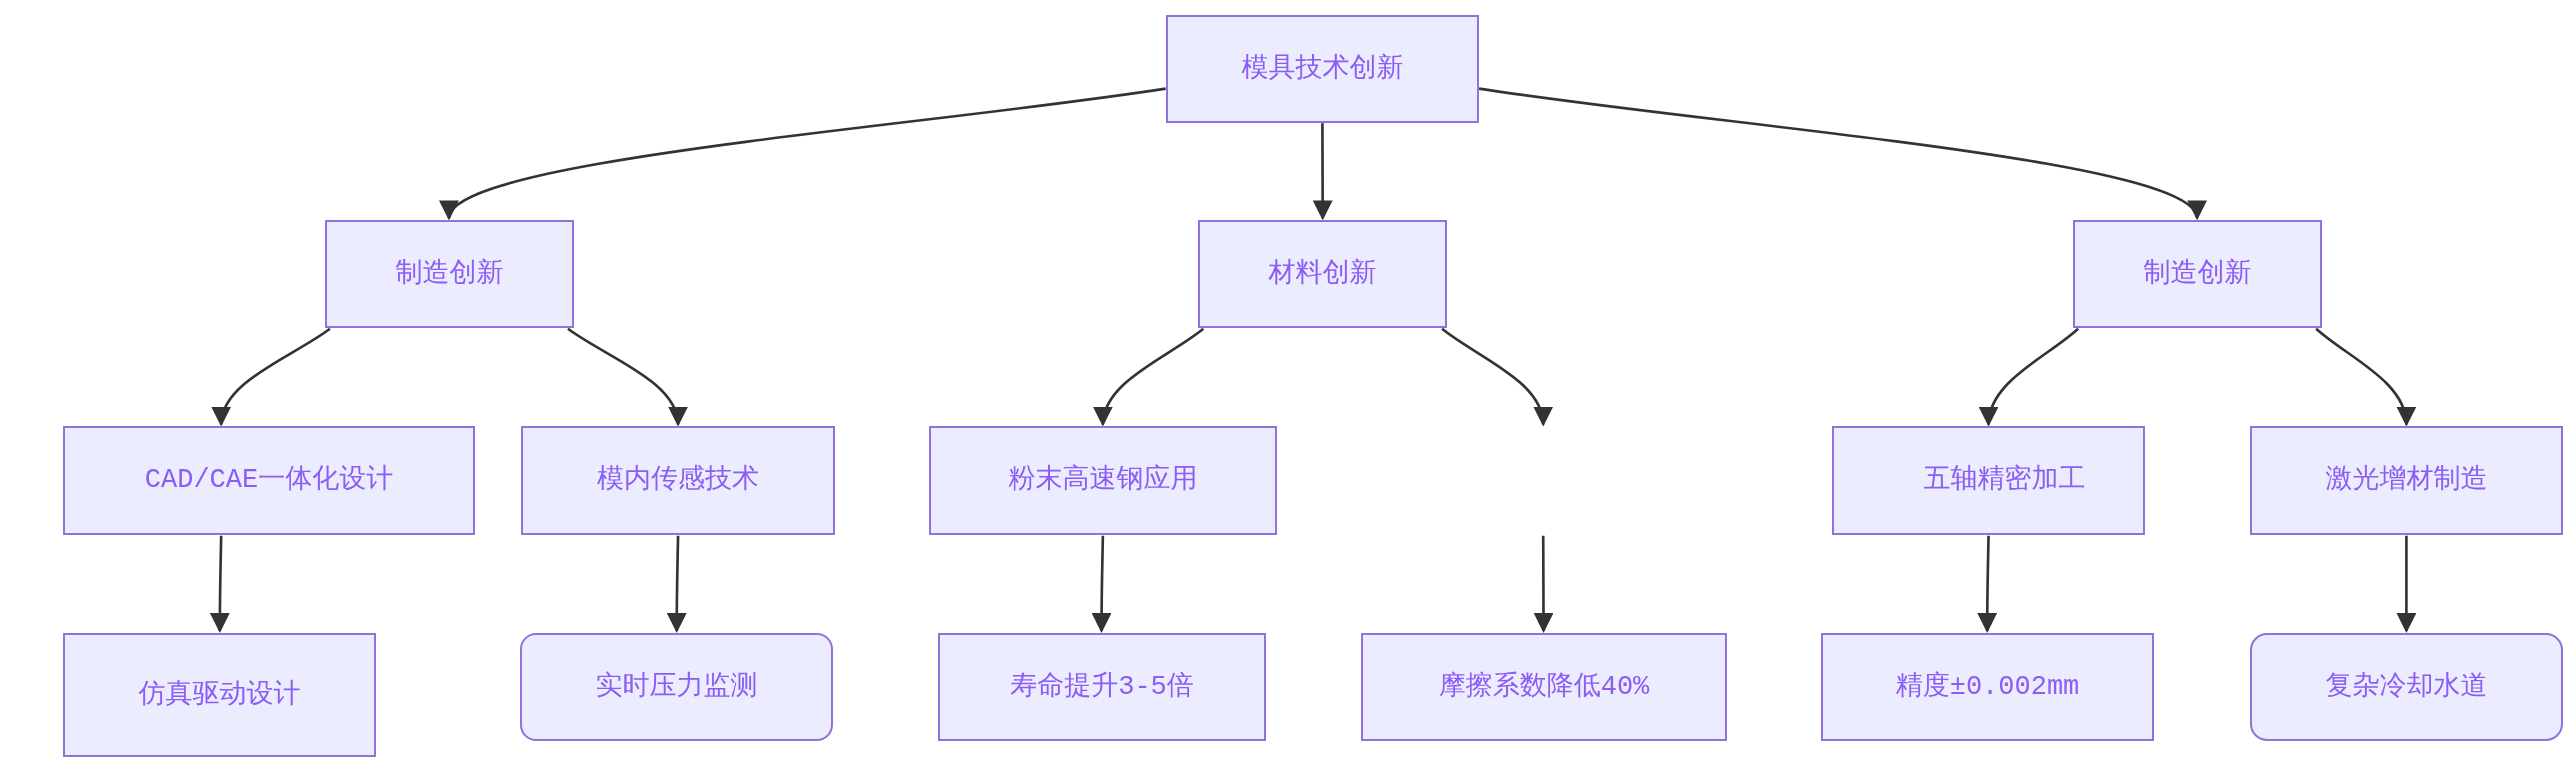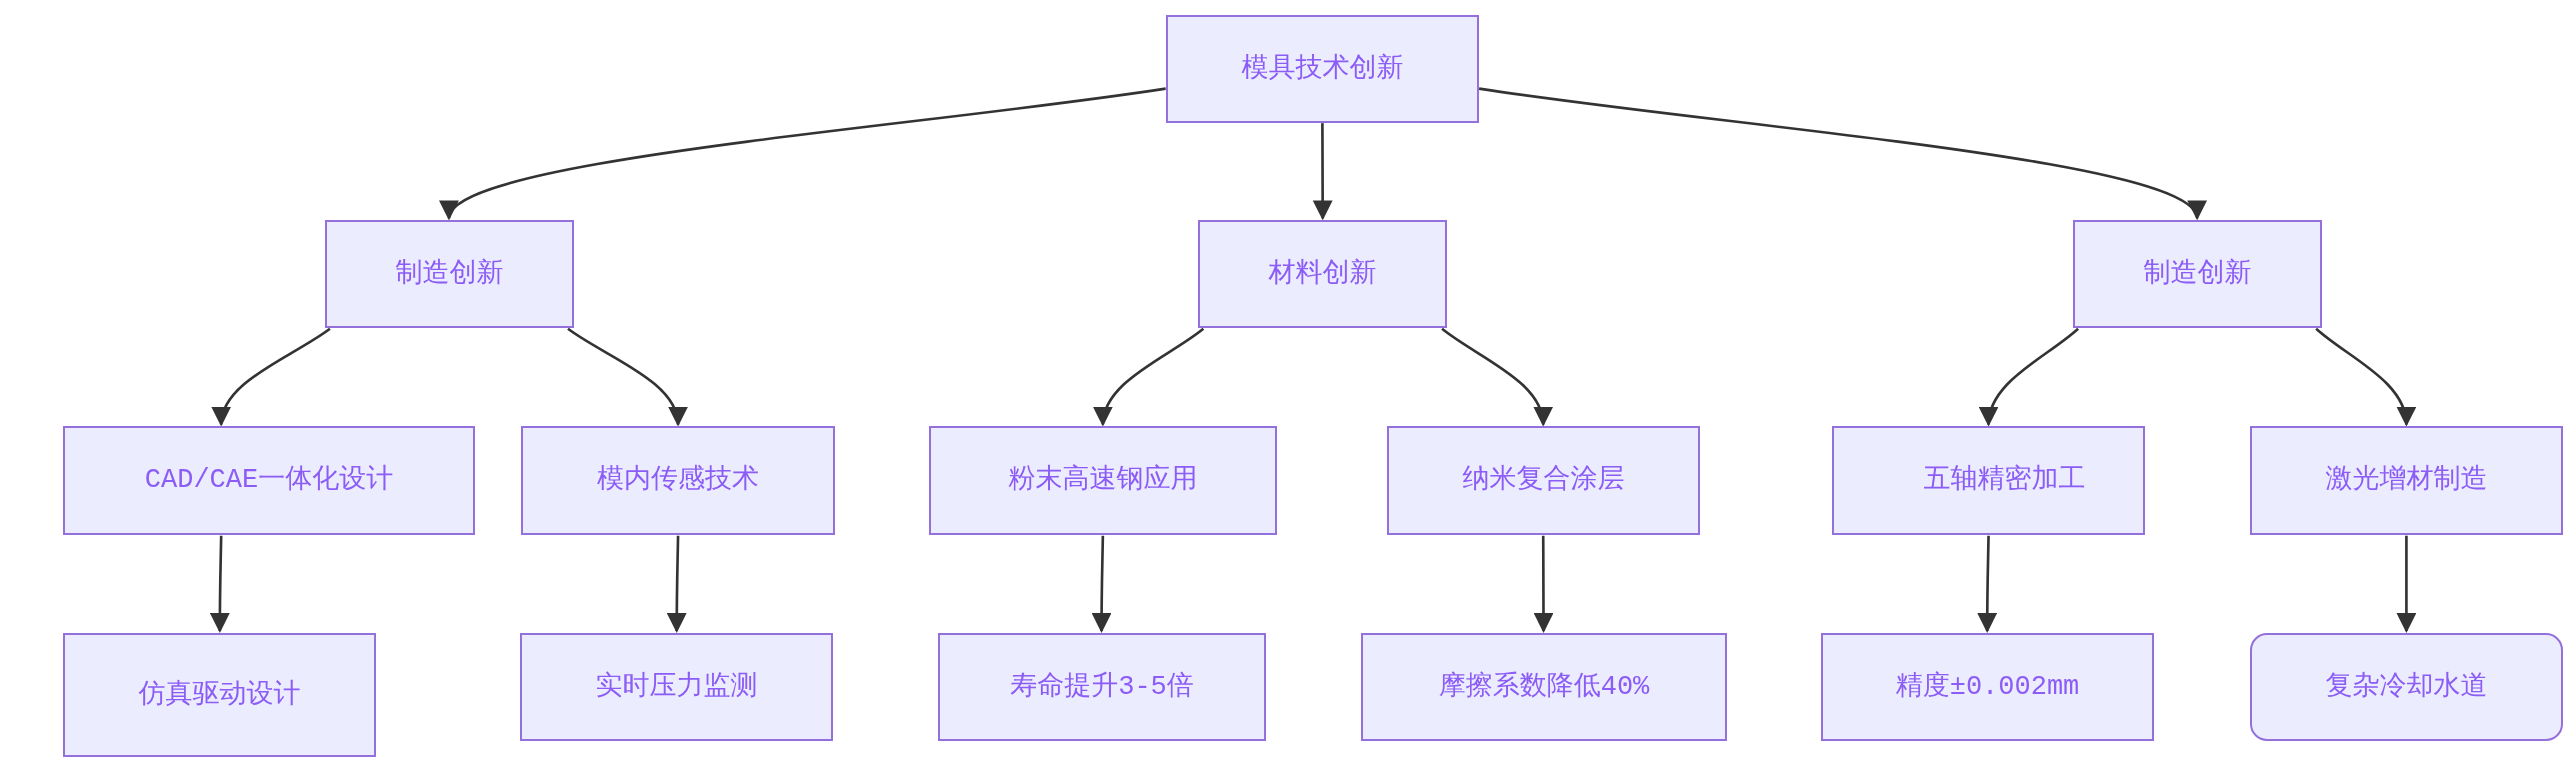--- a/index.html
+++ b/index.html
@@ -92,33 +92,30 @@
     </div>
     <div class="node" style="left: 15px; top: 426px; width: 412px; height: 109px; margin-left: 48px;">
       <span class="node-label">CAD/CAE一体化设计</span>
     </div>
     <div class="node" style="left: 521px; top: 426px; width: 314px; height: 109px;">
       <span class="node-label">模内传感技术</span>
     </div>
     <div class="node" style="left: 929px; top: 426px; width: 348px; height: 109px;">
       <span class="node-label">粉末高速钢应用</span>
     </div>
-    <div class="node" style="left: 1387px; top: 426px; width: 313px; height: 109px;">
-      <span class="node-label">纳米复合涂层</span>
-    </div>
     <div class="node" style="left: 1832px; top: 426px; width: 313px; height: 109px; padding-left: 32px;">
       <span class="node-label">五轴精密加工</span>
     </div>
     <div class="node" style="left: 2250px; top: 426px; width: 313px; height: 109px;">
       <span class="node-label">激光增材制造</span>
     </div>
     <div class="node" style="left: 63px; top: 633px; width: 313px; height: 124px;">
       <span class="node-label">仿真驱动设计</span>
     </div>
-    <div class="node" style="left: 520px; top: 633px; width: 313px; height: 108px;">
+    <div class="node" style="left: 520px; top: 633px; width: 313px; height: 108px; border-radius: 16px;">
       <span class="node-label">实时压力监测</span>
     </div>
     <div class="node" style="left: 938px; top: 633px; width: 328px; height: 108px;">
       <span class="node-label">寿命提升3-5倍</span>
     </div>
     <div class="node" style="left: 1361px; top: 633px; width: 366px; height: 108px;">
       <span class="node-label">摩擦系数降低40%</span>
     </div>
     <div class="node" style="left: 1821px; top: 633px; width: 333px; height: 108px;">
       <span class="node-label">精度±0.002mm</span>

